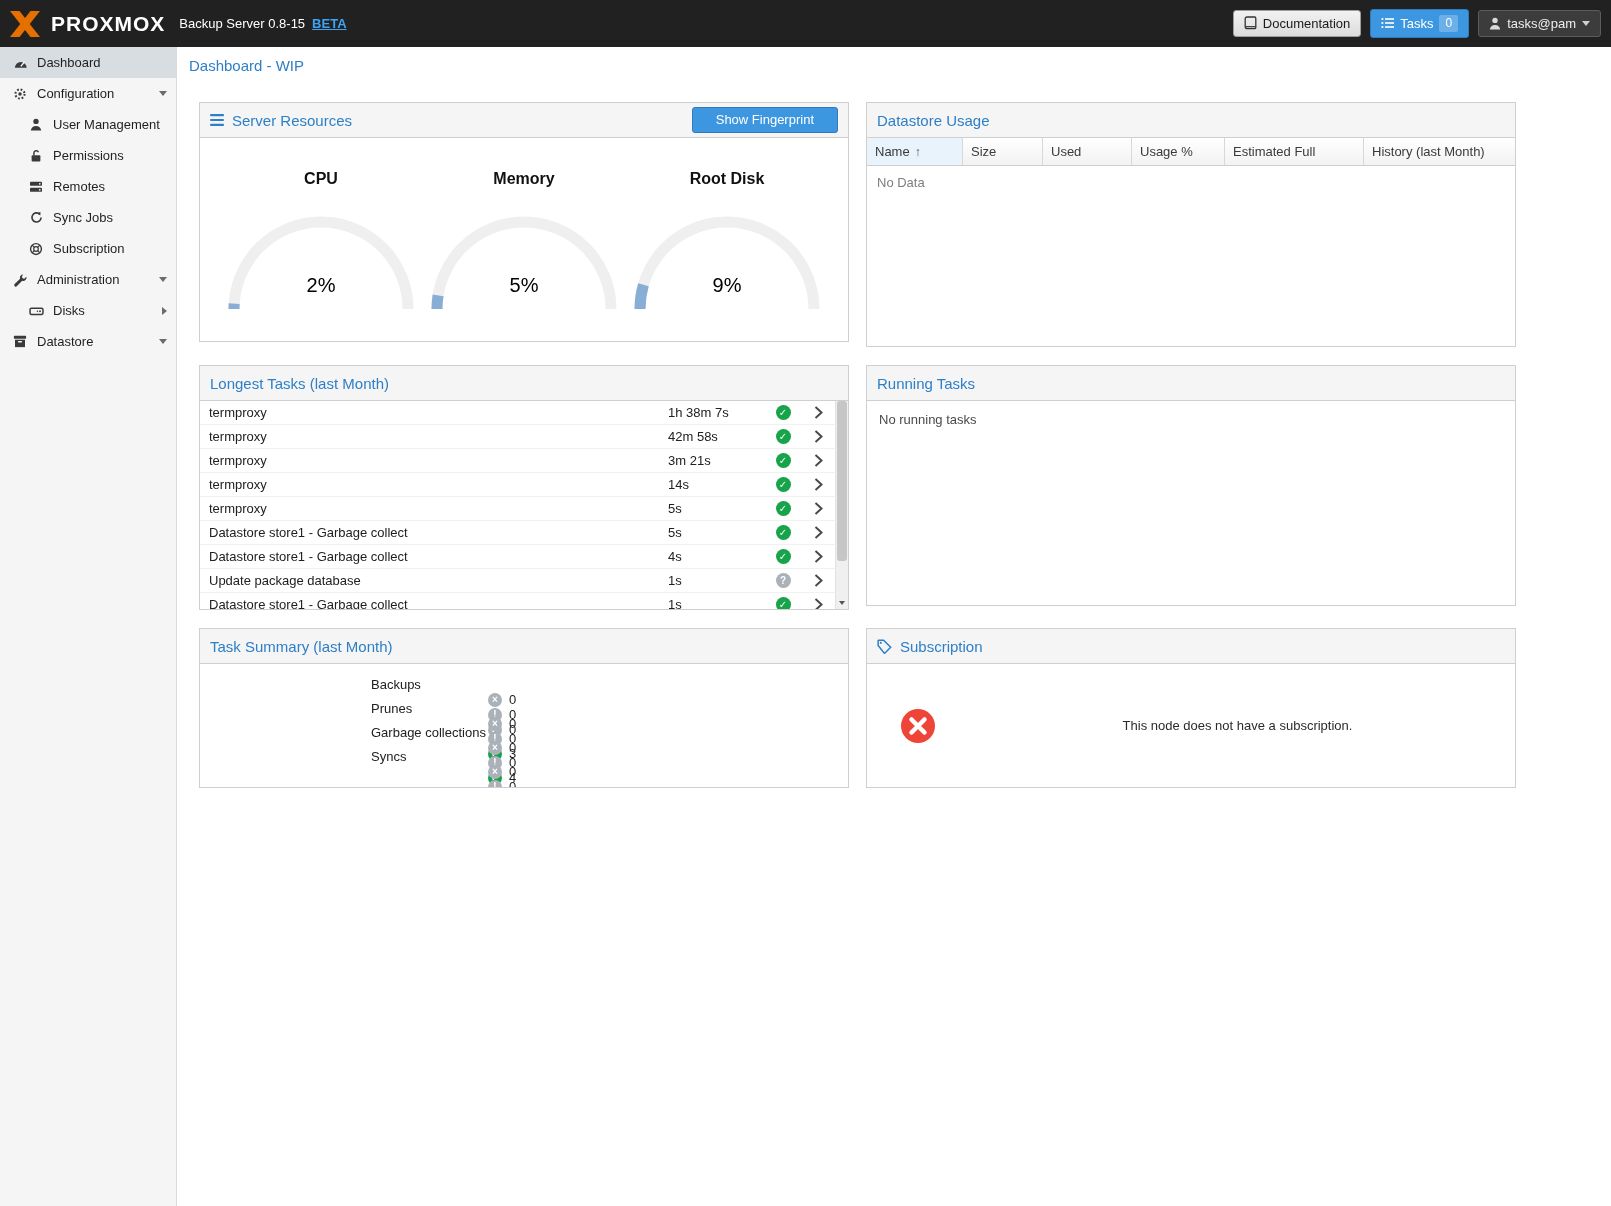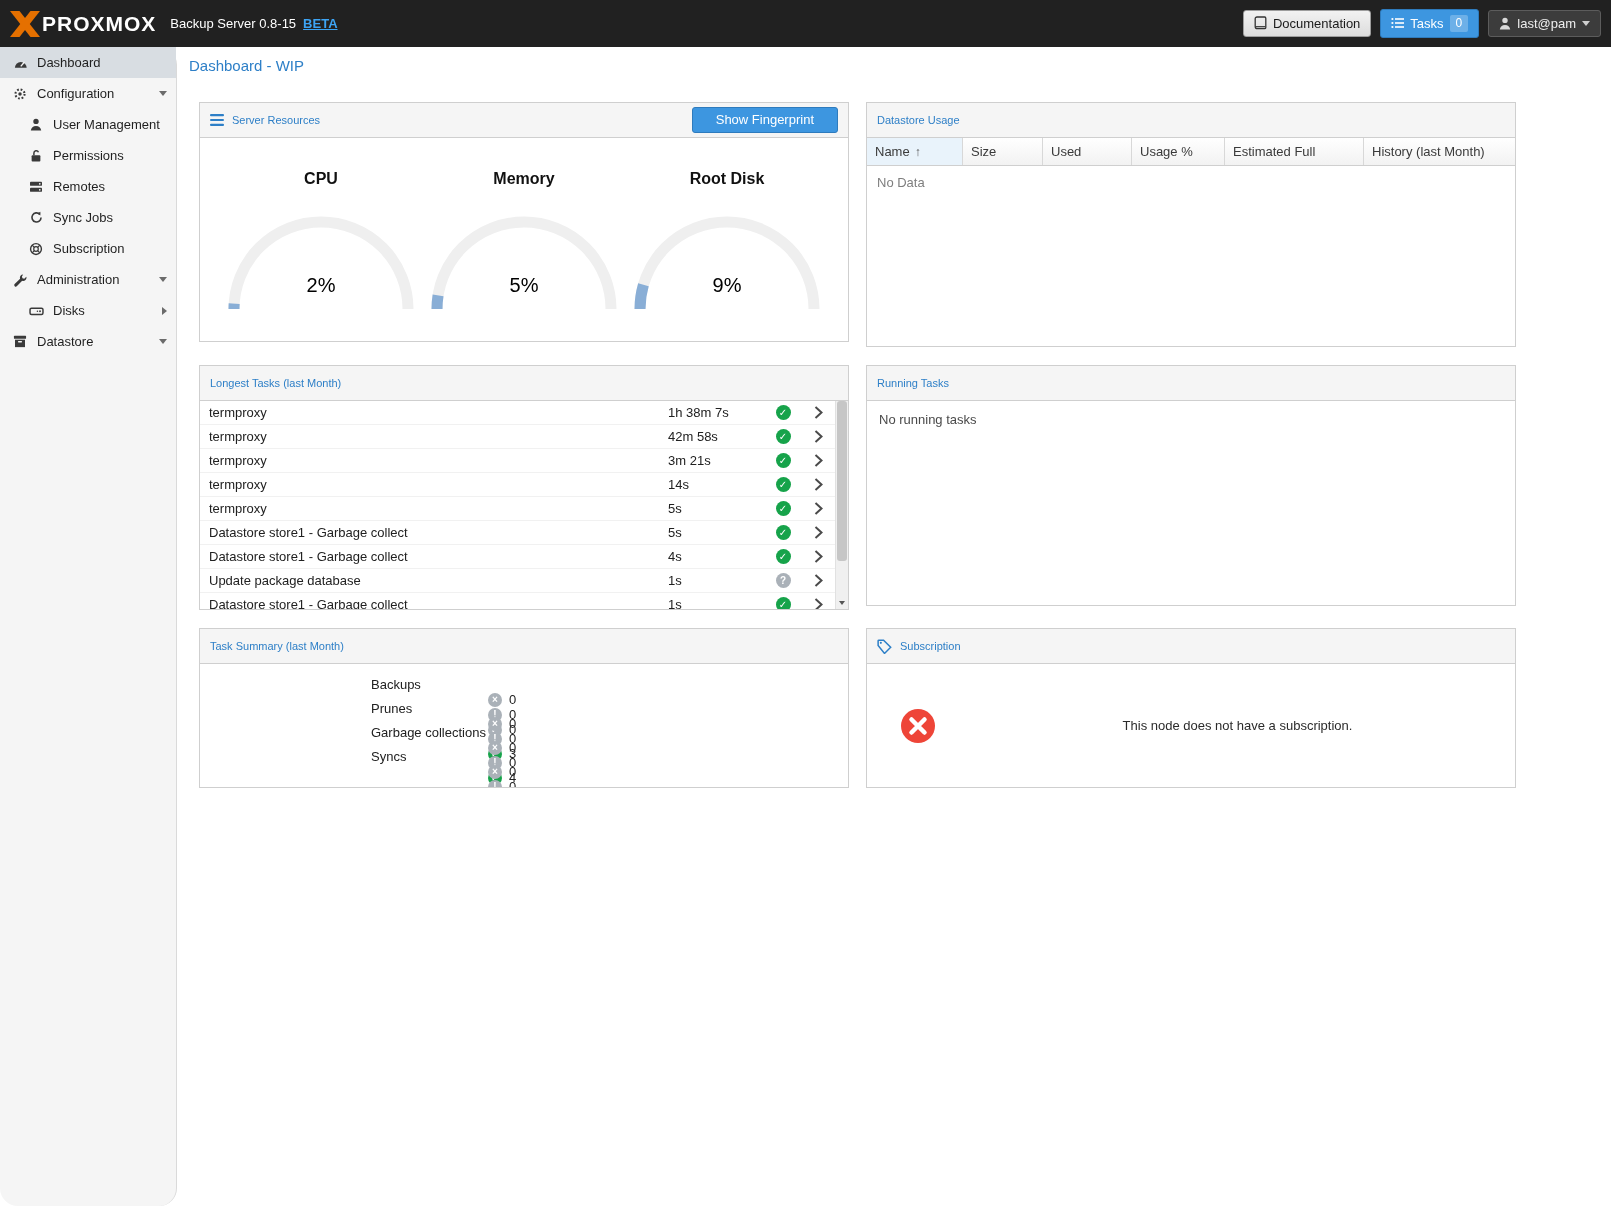--- a/index.html
+++ b/index.html
@@ -1,51 +1,51 @@
 <!DOCTYPE html>
 <html><head>
 <meta charset="utf-8">
 <style>
   * { margin:0; padding:0; box-sizing:border-box; }
   html,body { width:1611px; height:1206px; overflow:hidden; }
   body { font-family:"Liberation Sans","DejaVu Sans",sans-serif; font-size:13px; color:#212121; background:#fff; }
 
   
   .topbar { position:fixed; top:0; left:0; right:0; height:47px; background:#212121; display:flex; align-items:center; padding:0 10px; z-index:20; }
-  .brand { display:flex; align-items:center; gap:2px; margin-right:14px; }
+  .brand { display:flex; align-items:center; gap:11px; margin-right:14px; }
   .brand-text { color:#fff; font-weight:bold; font-size:21px; letter-spacing:1px; }
   .product { color:#fff; font-size:13px; margin-right:7px; }
   .beta { color:#3da4f4; font-weight:bold; text-decoration:underline; cursor:pointer; }
   .topbar-right { margin-left:auto; display:flex; align-items:center; gap:9px; }
   .btn { display:inline-flex; align-items:center; gap:6px; border-radius:3px; font-size:13px; padding:5px 10px; cursor:pointer; border:1px solid transparent; font-family:inherit; line-height:1.2; }
   .btn-light { background:linear-gradient(#f2f2f2,#dcdcdc); border-color:#9d9d9d; color:#1a1a1a; }
   .btn-blue  { background:#3d96e0; border-color:#2e7bbd; color:#fff; }
   .btn-dark  { background:#3c3c3c; border-color:#5c5c5c; color:#eee; }
   .badge { background:rgba(255,255,255,.25); border-radius:2px; padding:1px 6px; font-size:12px; }
   .caret-down { width:0; height:0; border-left:4px solid transparent; border-right:4px solid transparent; border-top:5px solid #6b6b6b; }
   .caret-down.light { border-top-color:#cfcfcf; }
   .caret-right { width:0; height:0; border-top:4px solid transparent; border-bottom:4px solid transparent; border-left:5px solid #6b6b6b; }
 
   
-  .sidebar { position:fixed; top:47px; left:0; bottom:0; width:177px; background:#f5f5f5; border-right:1px solid #dadada; z-index:10;border-radius:18px; }
+  .sidebar { position:fixed; top:47px; left:0; bottom:0; width:177px; background:#f5f5f5; border-right:1px solid #dadada; z-index:10; }
   .sb-item { display:flex; align-items:center; height:31px; padding:0 9px 0 12px; gap:9px; cursor:pointer; color:#1f1f1f; }
   .sb-item.selected { background:#d8dde2; }
   .sb-item.child { padding-left:28px; }
   .sb-ico { width:16px; display:flex; justify-content:center; align-items:center; color:#3a3a3a; flex:0 0 16px; }
   .sb-label { flex:1; white-space:nowrap; }
   .sb-caret { margin-left:auto; }
 
   
   .content { margin-left:177px; padding-top:47px; }
   .page-hd { height:37px; display:flex; align-items:center; padding-left:12px; color:#2d7fc7; font-size:15px; background:#fff; }
   .grid { padding:18px 0 0 22px; display:grid; grid-template-columns:650px 650px; column-gap:17px; row-gap:18px; align-items:start; }
 
   .panel { border:1px solid #cfcfcf; background:#fff; overflow:hidden; }
   .panel-hd { height:35px; background:#f5f5f5; border-bottom:1px solid #cfcfcf; display:flex; align-items:center; padding:0 10px; gap:8px; }
-  .panel-hd h2 { font-size:11px; font-weight:400; color:#2d7fc7; }
+  .panel-hd h2 { font-size:15px; font-weight:400; color:#2d7fc7; }
   .hd-ico { color:#2d7fc7; display:flex; align-items:center; }
   .hd-spacer { flex:1; }
   .btn.sm { padding:4px 23px; }
   .h240 { height:240px; } .h245 { height:245px; } .h241 { height:241px; } .h160 { height:160px; }
 
   
   .gauges { display:flex; justify-content:center; }
   .gauge { width:203px; text-align:center; padding-top:32px; }
   .g-label { font-size:16px; font-weight:bold; color:#111; }
   .g-arc { position:relative; width:190px; height:100px; margin:26px auto 0; }
@@ -128,21 +128,21 @@
       <span>Tasks</span>
       <span class="badge">0</span>
     </button>
     <button class="btn btn-dark">
       <span style="display:flex;">
         <svg width="12" height="13" viewBox="0 0 12 13">
           <circle cx="6" cy="3.4" r="2.7" fill="#d9d9d9"></circle>
           <path d="M.8 12.6c.3-3 2.3-4.7 5.2-4.7s4.9 1.7 5.2 4.7z" fill="#d9d9d9"></path>
         </svg>
       </span>
-      <span>last@pam</span>
+      <span>tasks@pam</span>
       <span class="caret-down light"></span>
     </button>
   </div>
 </header>
 
 <nav class="sidebar">
   <div class="sb-item selected">
     <span class="sb-ico">
       <svg width="15" height="13" viewBox="0 0 16 13">
           <path d="M2 12.2a6.3 6.3 0 0 1 12.6 0z" fill="currentColor"></path>

